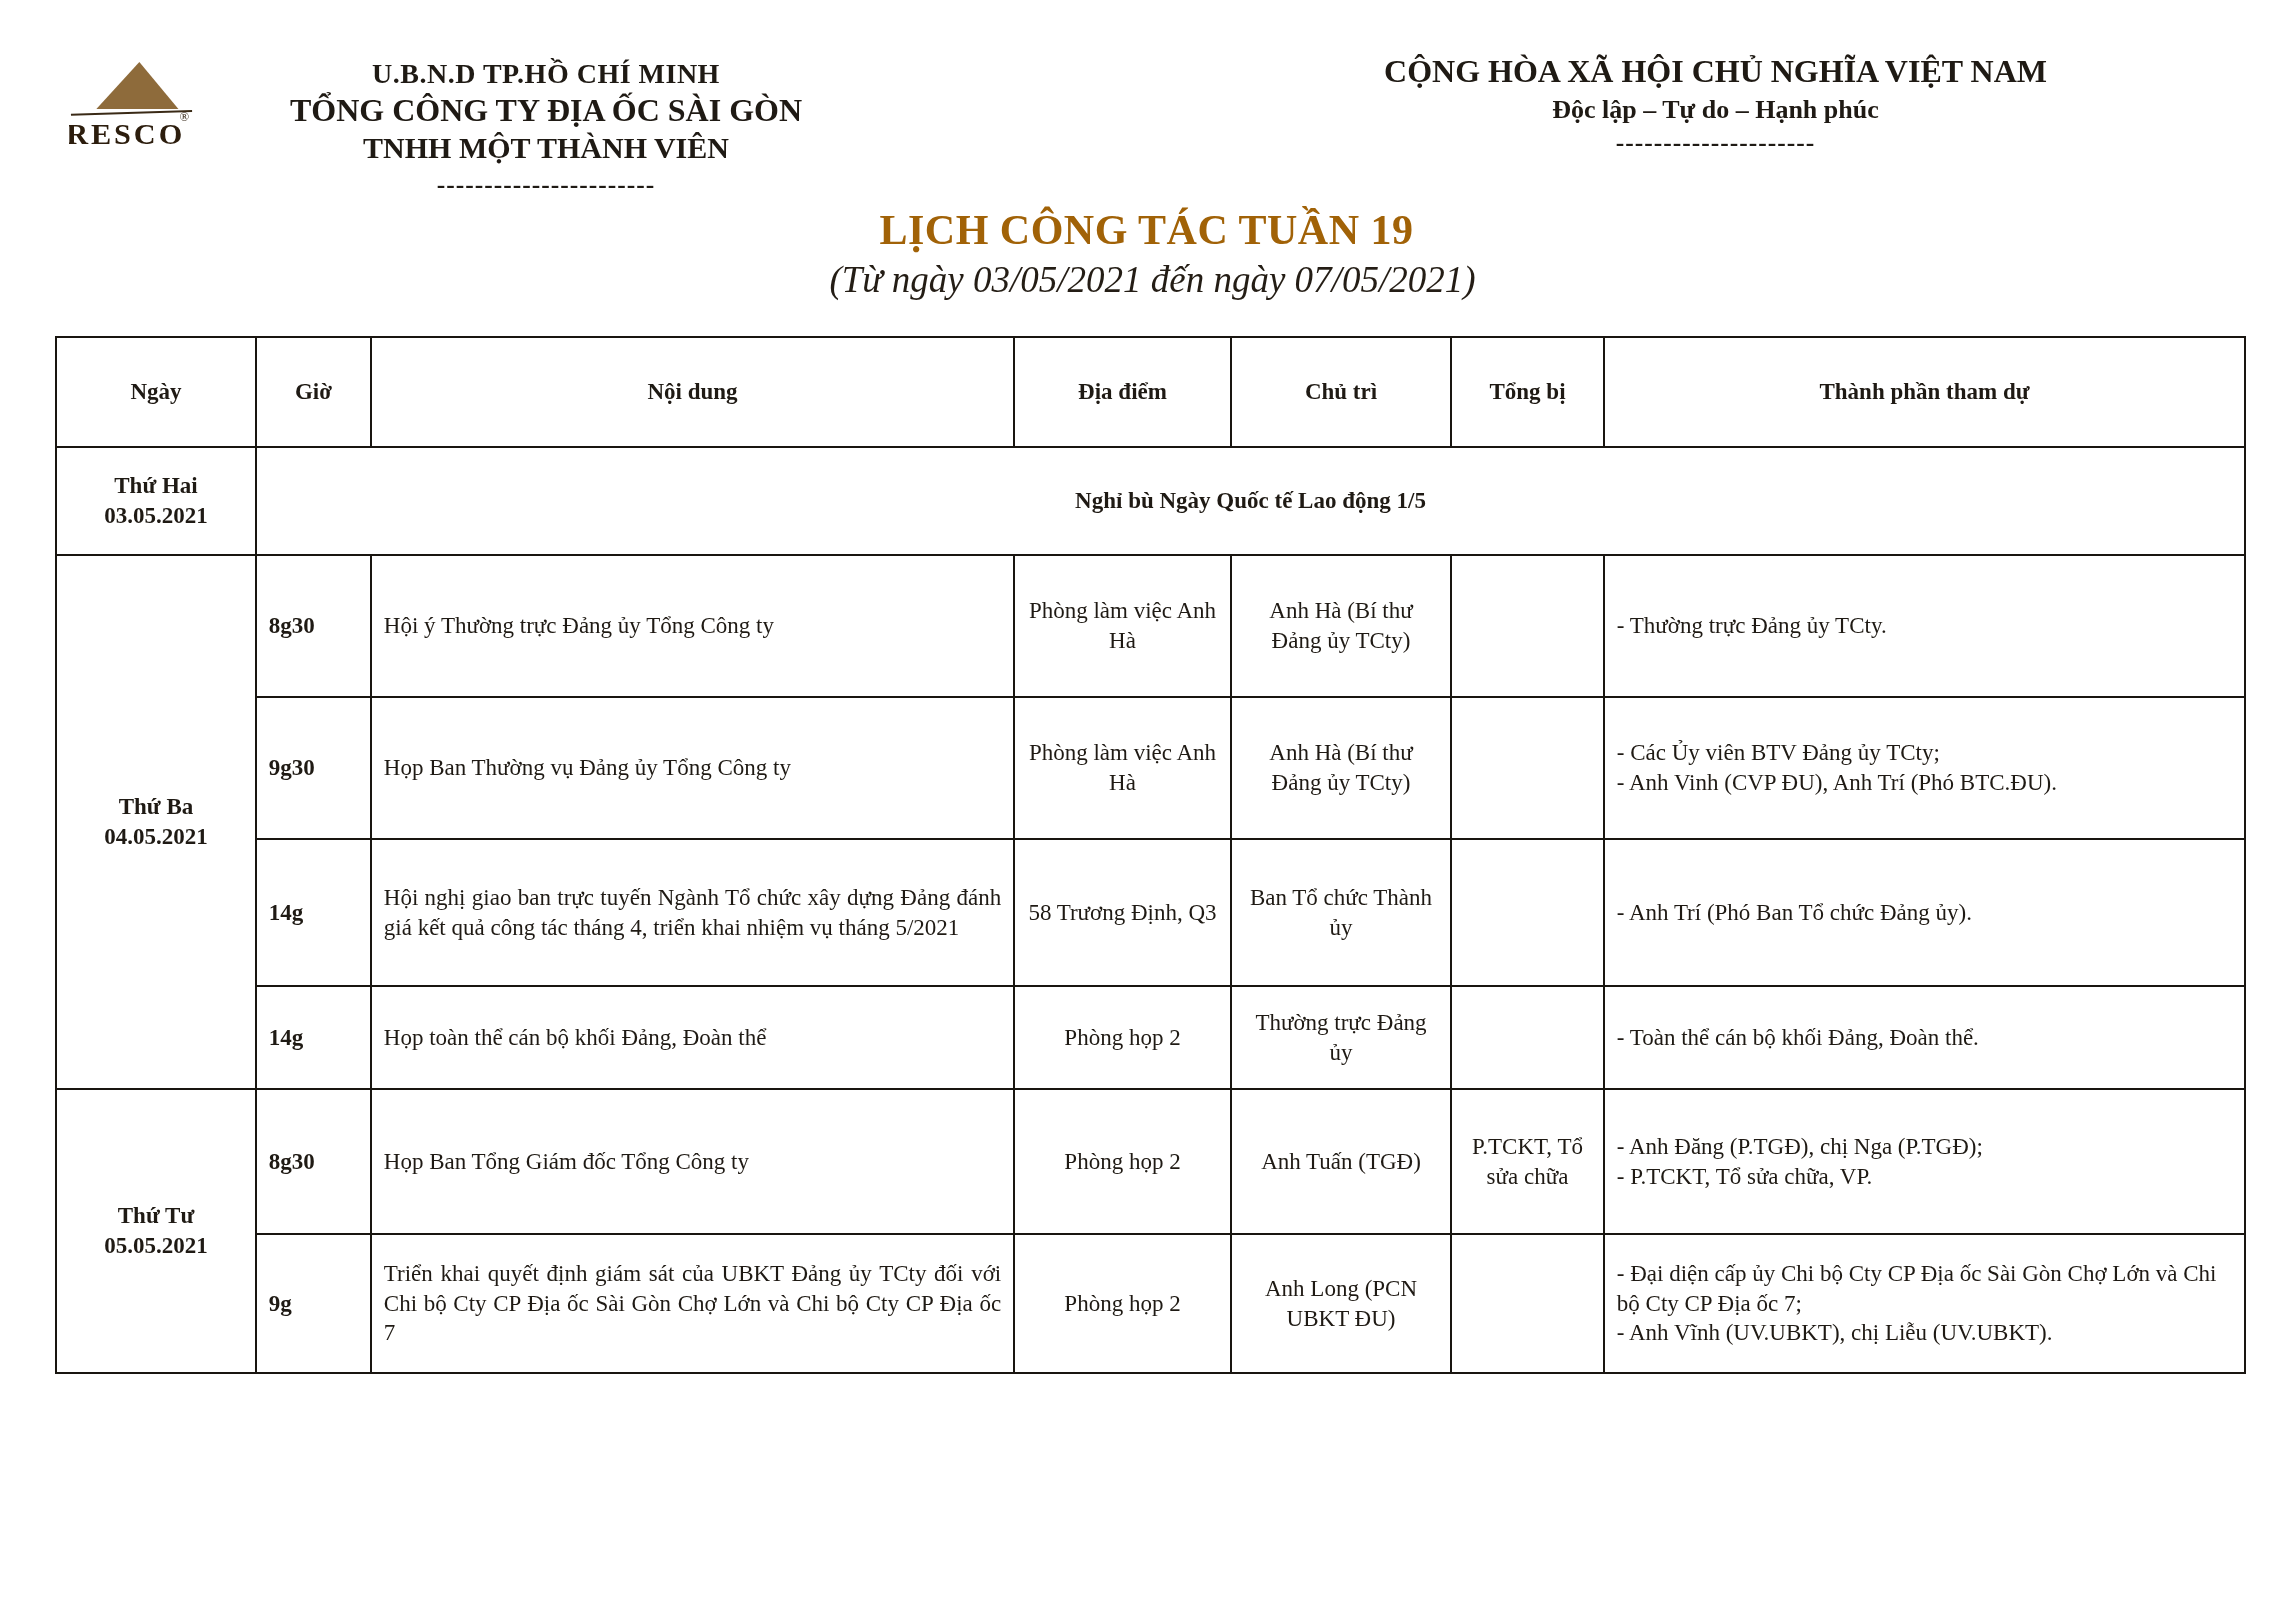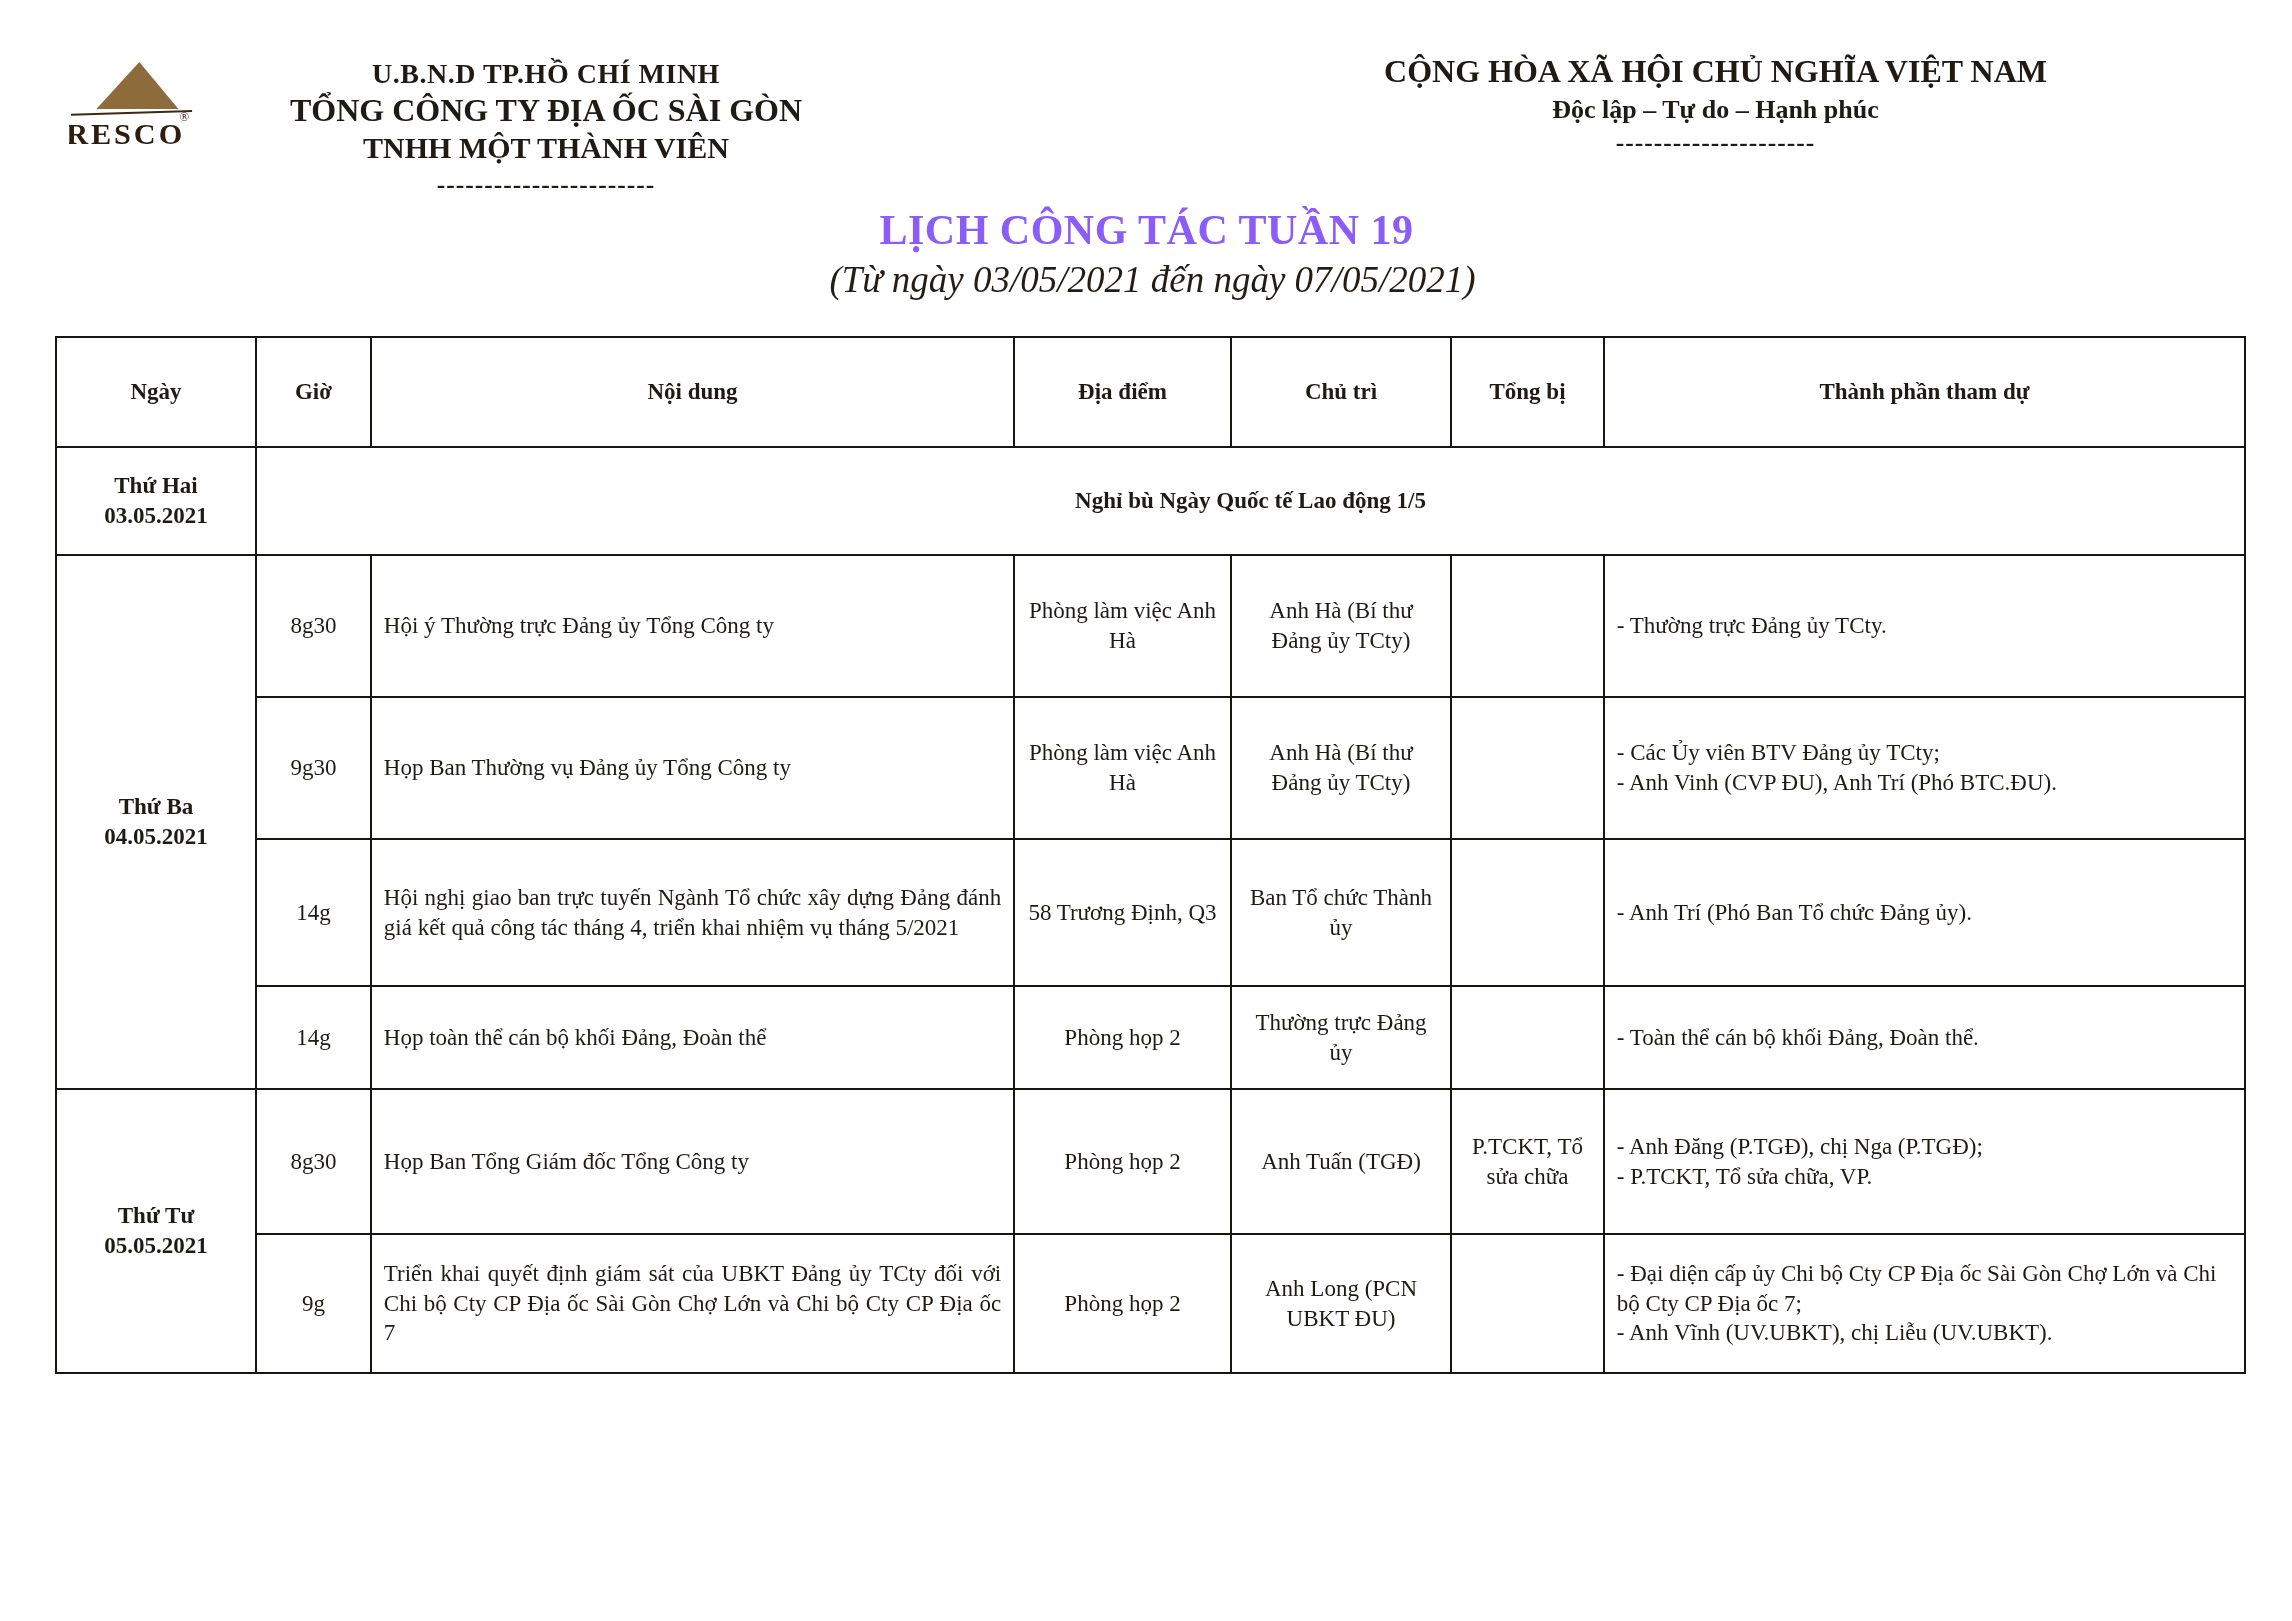--- a/index.html
+++ b/index.html
@@ -17,21 +17,21 @@
   .org-line2 { font-size:32px; font-weight:bold; }
   .org-line3 { font-size:30px; font-weight:bold; }
   .org-sep   { font-size:25.5px; font-weight:bold; letter-spacing:1px; margin-top:2px; }
   .national-block { position:absolute; left:1343px; top:51px; width:745px; text-align:center; line-height:1.3; }
   .nat-line1 { font-size:32px; font-weight:bold; }
   .nat-line2 { font-size:26px; font-weight:bold; }
   .nat-sep   { font-size:25.5px; font-weight:bold; letter-spacing:1px; }
   
   .doc-title {
     position:absolute; left:0; top:206px; width:2293px; text-align:center;
-    font-size:42px; font-weight:bold; letter-spacing:0.5px; color:#8b5cf6;
+    font-size:42px; font-weight:bold; letter-spacing:0.5px; color:#a16207;
   }
   .doc-subtitle {
     position:absolute; left:0; top:258px; width:2293px; text-align:center;
     font-size:37px; font-style:italic; color:#241d15;padding-left:12px;
   }
   
   table.schedule {
     position:absolute; left:55px; top:336px; width:2188px;
     border-collapse:collapse; table-layout:fixed;
     border:2.9px solid #191510;
@@ -39,21 +39,21 @@
   .schedule th, .schedule td {
     border:2px solid #191510;
     vertical-align:middle;
     font-size:23px; line-height:1.3;
     padding:5.9px 11.8px;
     overflow:hidden;
   }
   .schedule th { font-weight:bold; text-align:center; }
   tr.thick-top th, tr.thick-top td { border-top:2.9px solid #191510; }
   .c-day  { font-weight:bold; text-align:center; }
-  .c-time { font-weight:normal; text-align:center; }
+  .c-time { font-weight:bold; text-align:left; }
   .c-content { text-align:justify; }
   .c-loc, .c-chair, .c-prep { text-align:center; }
   .c-part { text-align:left; white-space:pre-line; }
   .c-note { font-weight:bold; text-align:center; font-size:33px; }
 </style>
 </head>
 <body>
 
 <div class="logo">
   <svg width="127" height="94" viewBox="0 0 130 96">

